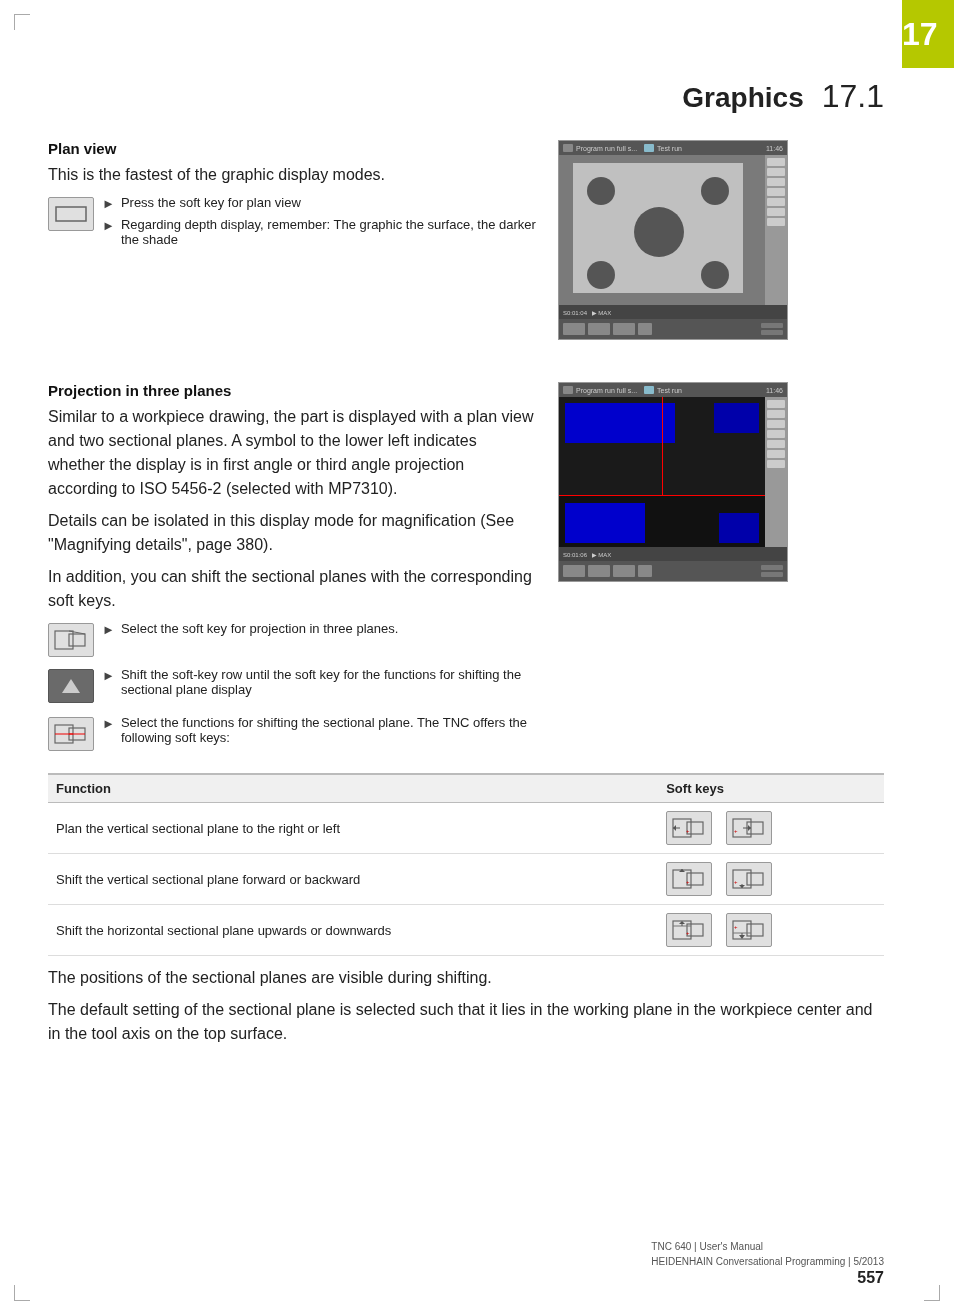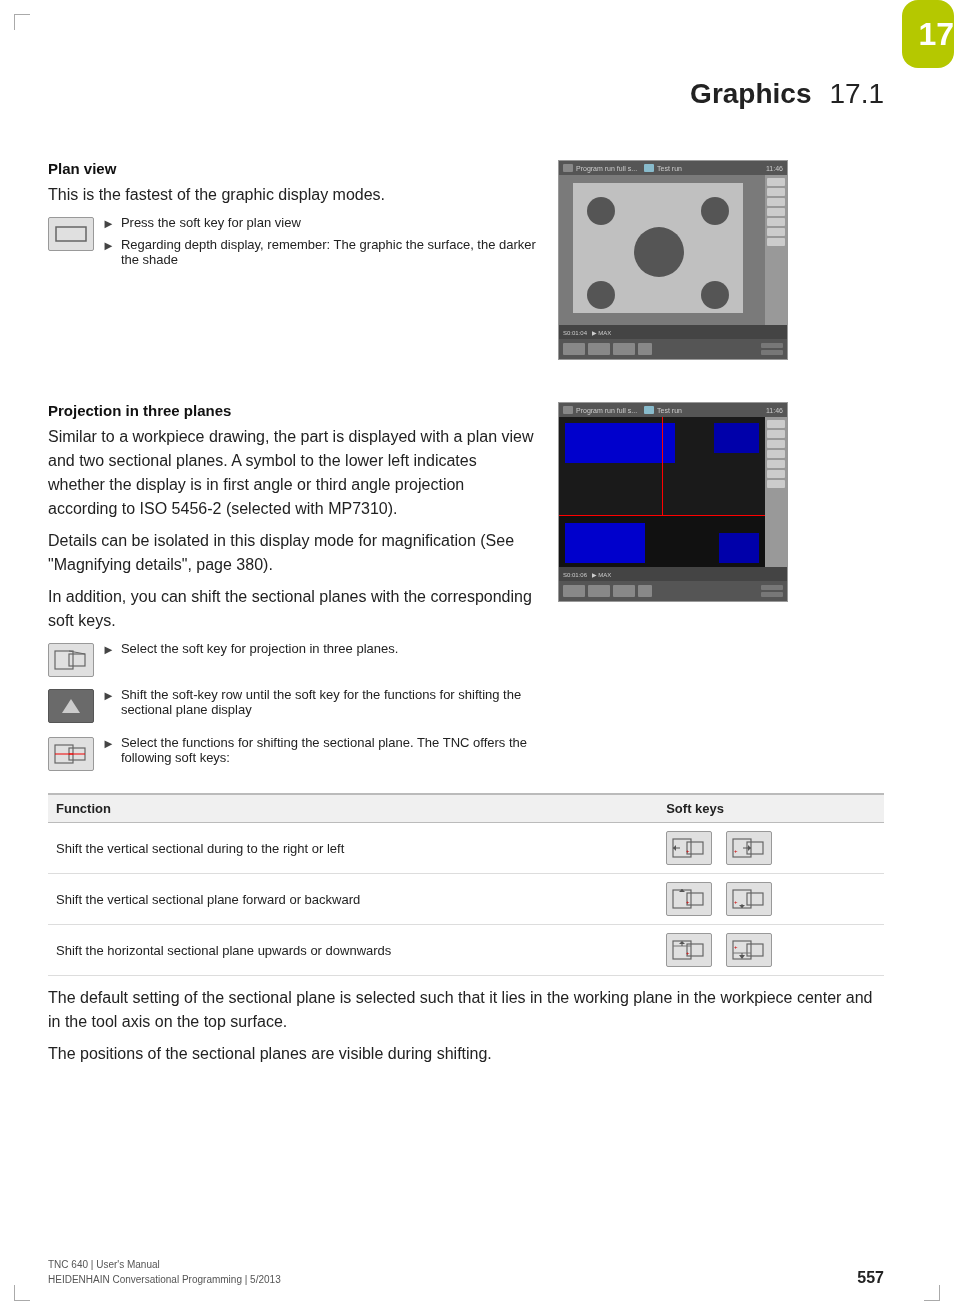--- a/index.html
+++ b/index.html
@@ -16,22 +16,21 @@
     
     .corner-tab {
       position: absolute;
       top: 0;
       right: 0;
       width: 52px;
       height: 68px;
       background: #b5c800;
       display: flex;
       align-items: center;
-      justify-content: flex-end;
-      border-radius: 16px;
+      justify-content: flex-start;
     }
     .corner-tab-number {
       color: #fff;
       font-size: 32px;
       font-weight: bold;
       line-height: 1;
     }
 
     
     .page-header {
@@ -39,21 +38,21 @@
       top: 78px;
       right: 70px;
       text-align: right;
     }
     .page-header-title {
       font-size: 28px;
       font-weight: bold;
       color: #222;
     }
     .page-header-section {
-      font-size: 28px;
+      font-size: 32px;
       color: #222;
       margin-left: 18px;
     }
 
     
     .main-content {
       position: absolute;
       top: 140px;
       left: 48px;
       right: 70px;
@@ -64,21 +63,20 @@
       font-size: 15px;
       font-weight: bold;
       margin-bottom: 6px;
       color: #111;
     }
 
     .section-row {
       display: flex;
       gap: 20px;
       margin-bottom: 18px;
-      margin-top: 20px;
     }
 
     .section-left {
       flex: 1 1 auto;
       max-width: 490px;
     }
     .section-right {
       flex: 0 0 240px;
     }
 
@@ -243,20 +241,21 @@
 
     
     .page-footer {
       position: absolute;
       bottom: 28px;
       left: 48px;
       right: 70px;
       display: flex;
       justify-content: space-between;
       align-items: flex-end;
+      flex-direction: column;
     }
     .footer-left {
       font-size: 10px;
       color: #555;
       line-height: 1.5;
     }
     .footer-right {
       font-size: 16px;
       font-weight: bold;
       color: #222;
@@ -521,21 +520,21 @@
     <table class="func-table">
       <thead>
         <tr>
           <th>Function</th>
           <th>Soft keys</th>
         </tr>
       </thead>
       <tbody>
 
         <tr>
-          <td>Shift the vertical sectional during to the right or left</td>
+          <td>Plan the vertical sectional plane to the right or left</td>
           <td class="softkeys-cell">
             <div class="sk-row">
               <div class="softkey-box">
                 <svg width="34" height="22" viewBox="0 0 34 22">
                   <rect x="1" y="2" width="18" height="18" fill="none" stroke="#666" stroke-width="1.2"></rect>
                   <rect x="15" y="5" width="16" height="12" fill="none" stroke="#666" stroke-width="1.2"></rect>
                   <line x1="8" y1="11" x2="1" y2="11" stroke="#555" stroke-width="1"></line>
                   <polygon points="4,8 1,11 4,14" fill="#555"></polygon>
                   <text x="14" y="16" font-size="6" fill="#c00">+</text>
                 </svg>
@@ -602,22 +601,22 @@
                   <polygon points="7,16 10,20 13,16" fill="#555"></polygon>
                   <text x="2" y="10" font-size="6" fill="#c00">+</text>
                 </svg>
               </div>
             </div>
           </td>
         </tr>
       </tbody>
     </table>
 
+    <p class="body-text">The positions of the sectional planes are visible during shifting.</p>
     <p class="body-text">The default setting of the sectional plane is selected such that it lies in the working plane in the workpiece center and in the tool axis on the top surface.</p>
-    <p class="body-text">The positions of the sectional planes are visible during shifting.</p>
 
   </div>
 </div>
 
 <div class="page-footer">
   <div class="footer-left">
     <div>TNC 640 | User's Manual</div>
     <div>HEIDENHAIN Conversational Programming | 5/2013</div>
   </div>
   <div class="footer-right">557</div>

